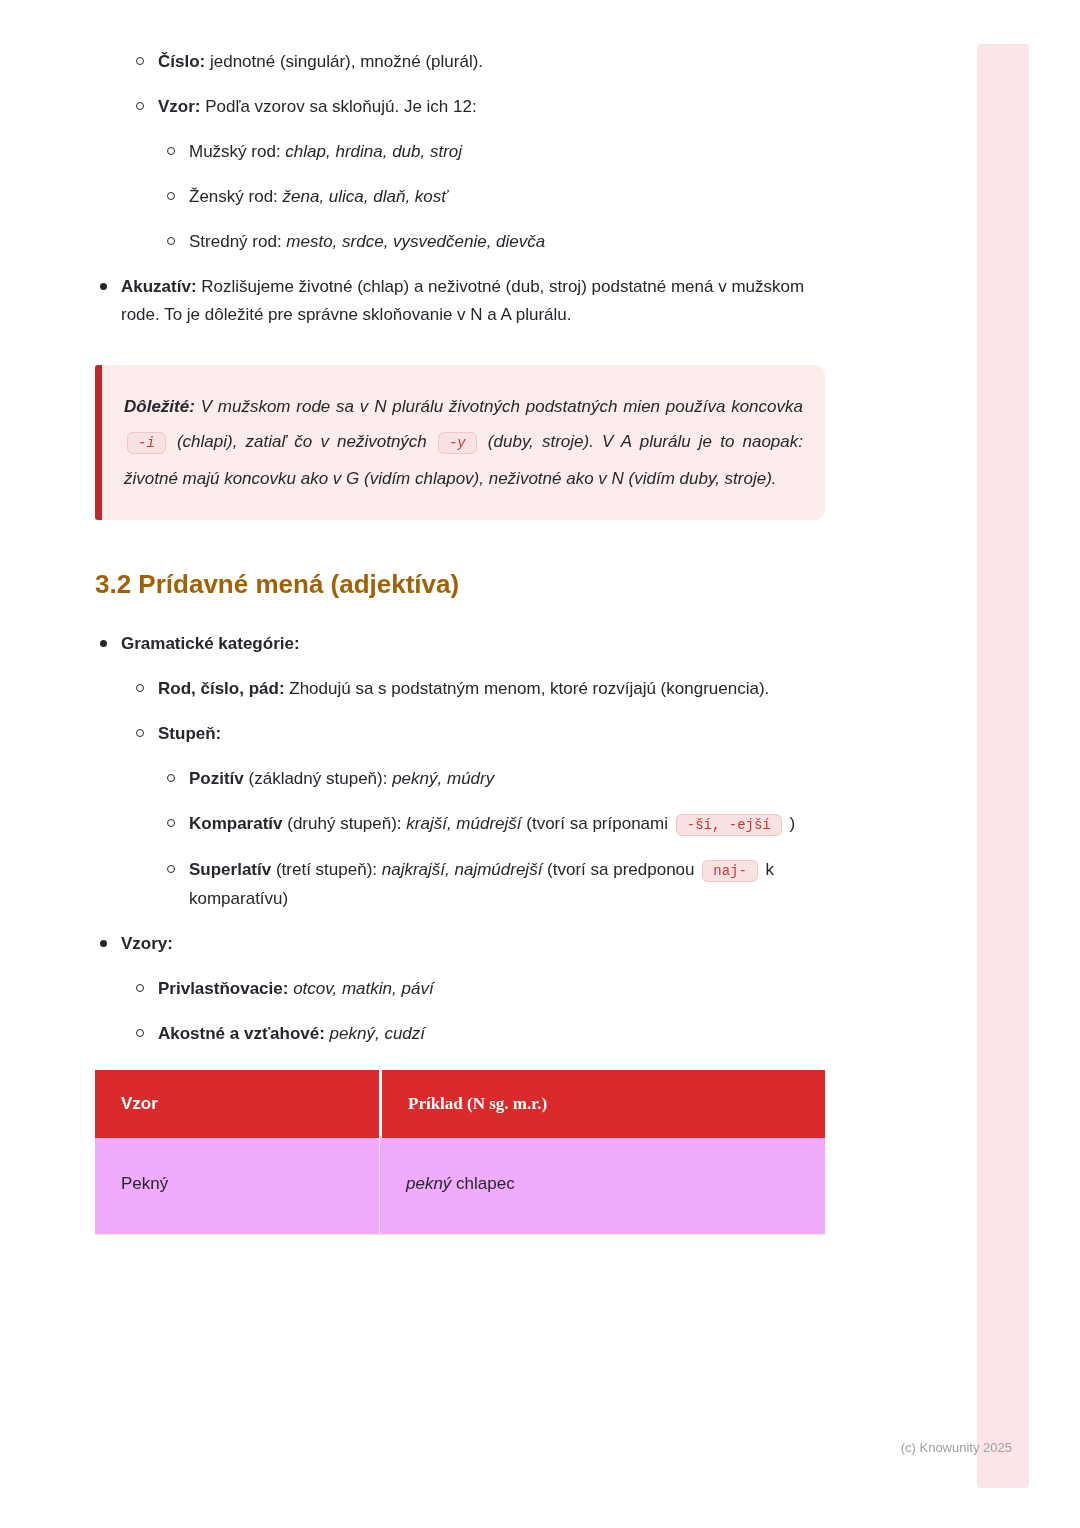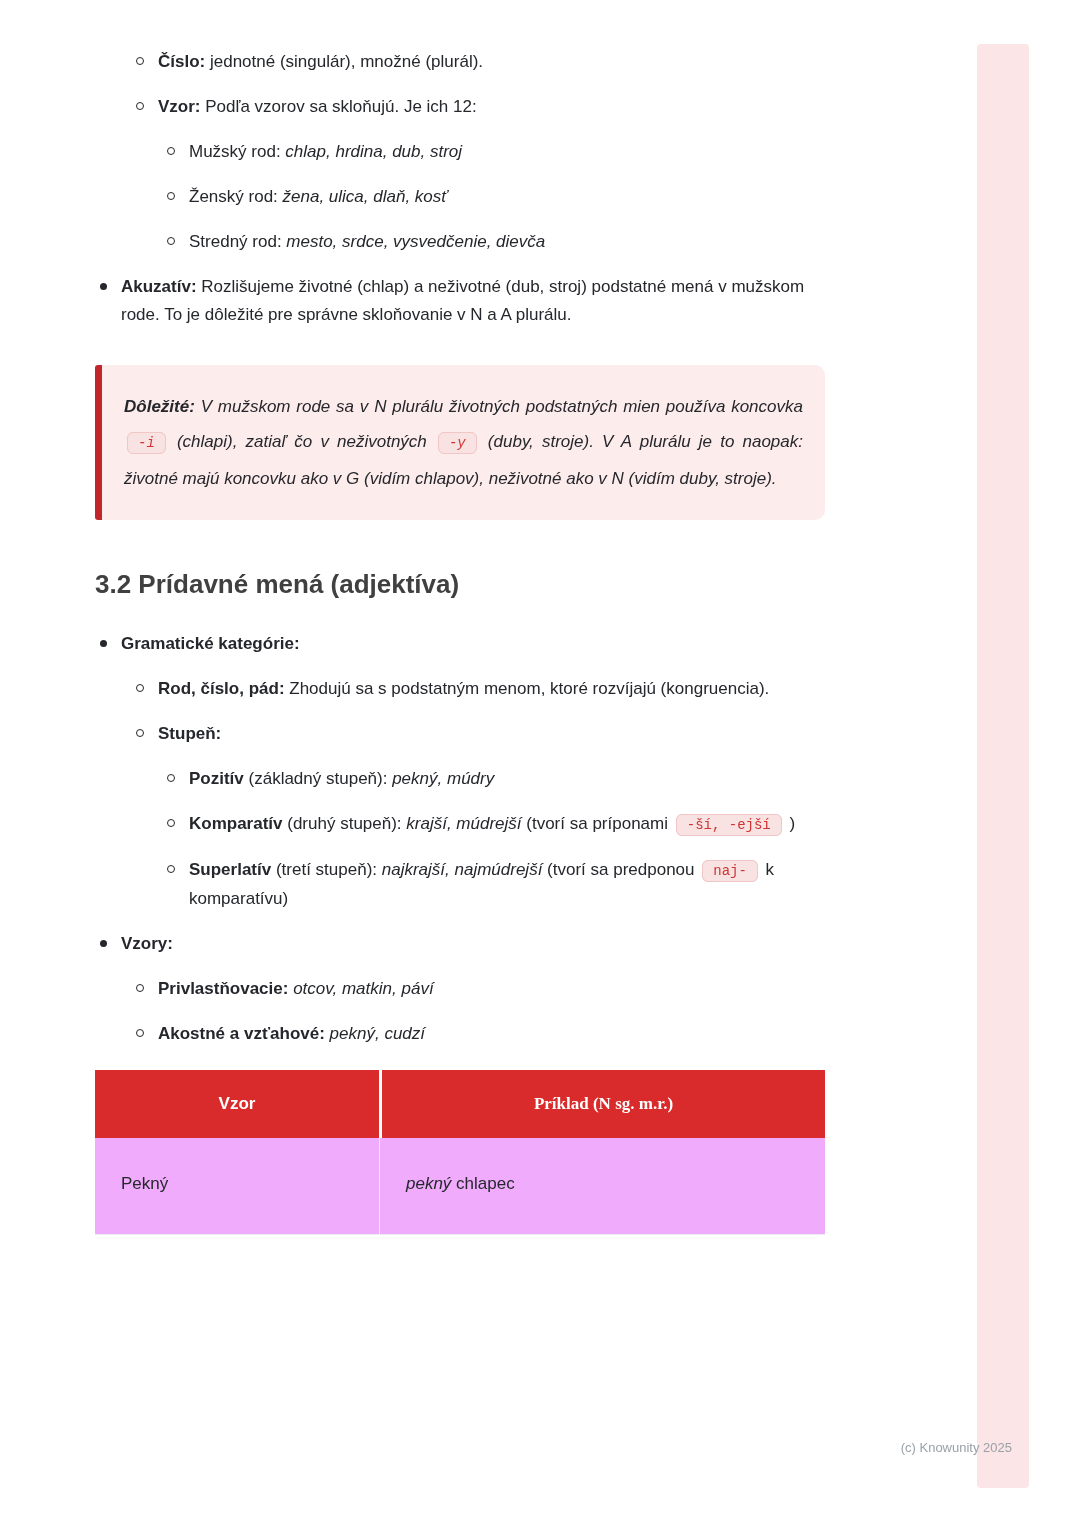--- a/index.html
+++ b/index.html
@@ -53,32 +53,32 @@
     border-radius:3px 10px 10px 3px;
     padding:24px 22px;
     font-style:italic;
   }
   .callout-text { font-size:17px; line-height:35px; text-align:justify; }
   
   .heading {
     margin:48px 0 30px 0;
     font-size:26px; line-height:32px;
     font-weight:700;
-    color:#404040;
+    color:#a16207;
   }
   
   .vzor-table {
     width:730px;
     margin-top:22px;
     border-collapse:separate; border-spacing:0;
     font-size:17px;
   }
   .vzor-table th {
     background:#d92b2b; color:#ffffff;
-    font-weight:700; text-align:center;
+    font-weight:700; text-align:left;
     padding:20px 26px;
   }
   .vzor-table th + th { border-left:3px solid #ffffff;font-family:Liberation Serif, serif; }
   .vzor-table td {
     background:#f0abfc;
     padding:32px 26px 36px 26px;
     vertical-align:top;
     border-bottom:1px solid #ebedf0;
   }
   .vzor-table td + td { border-left:1px solid #ebedf0; }

